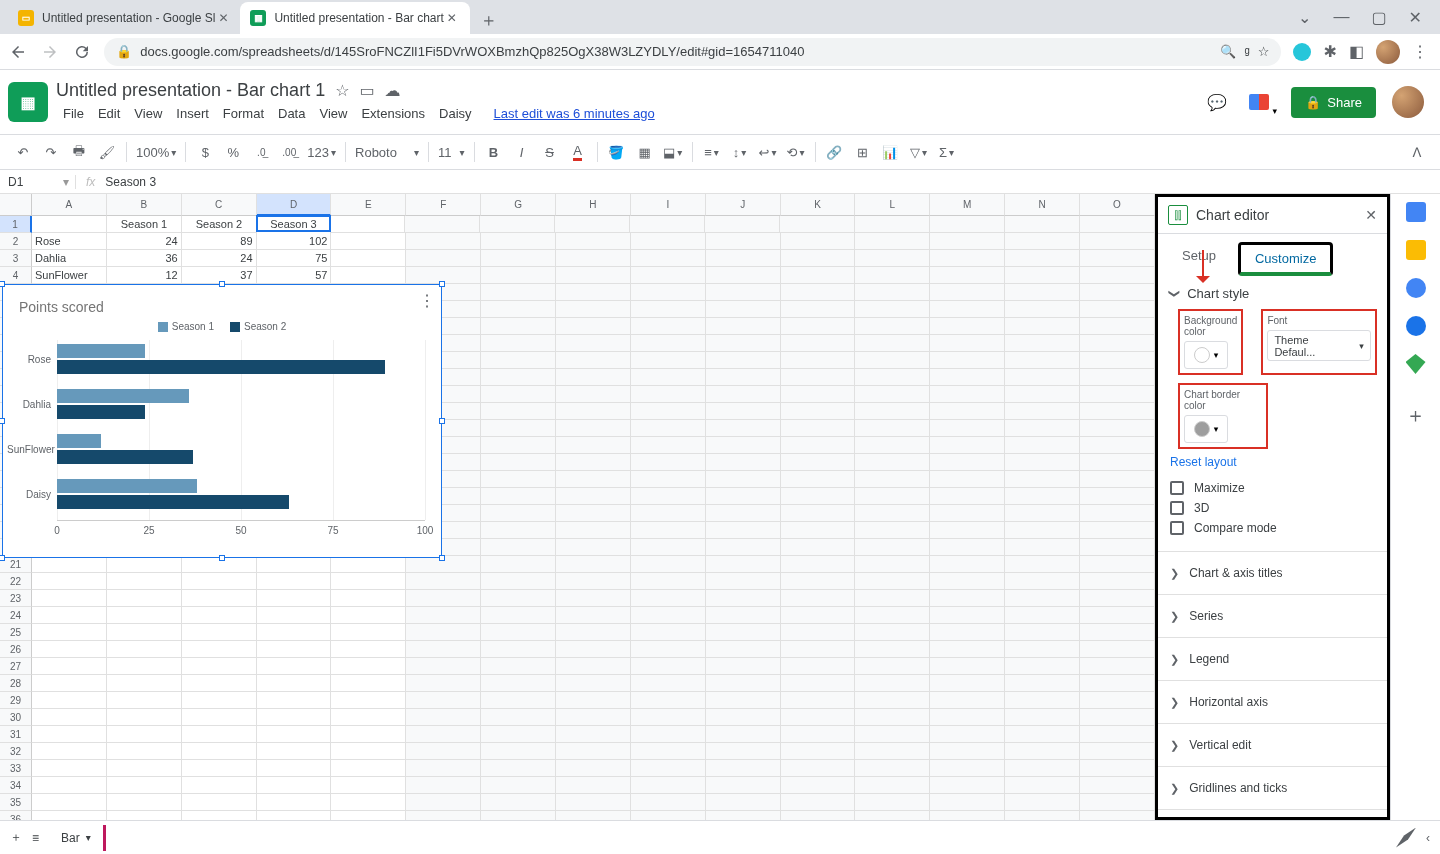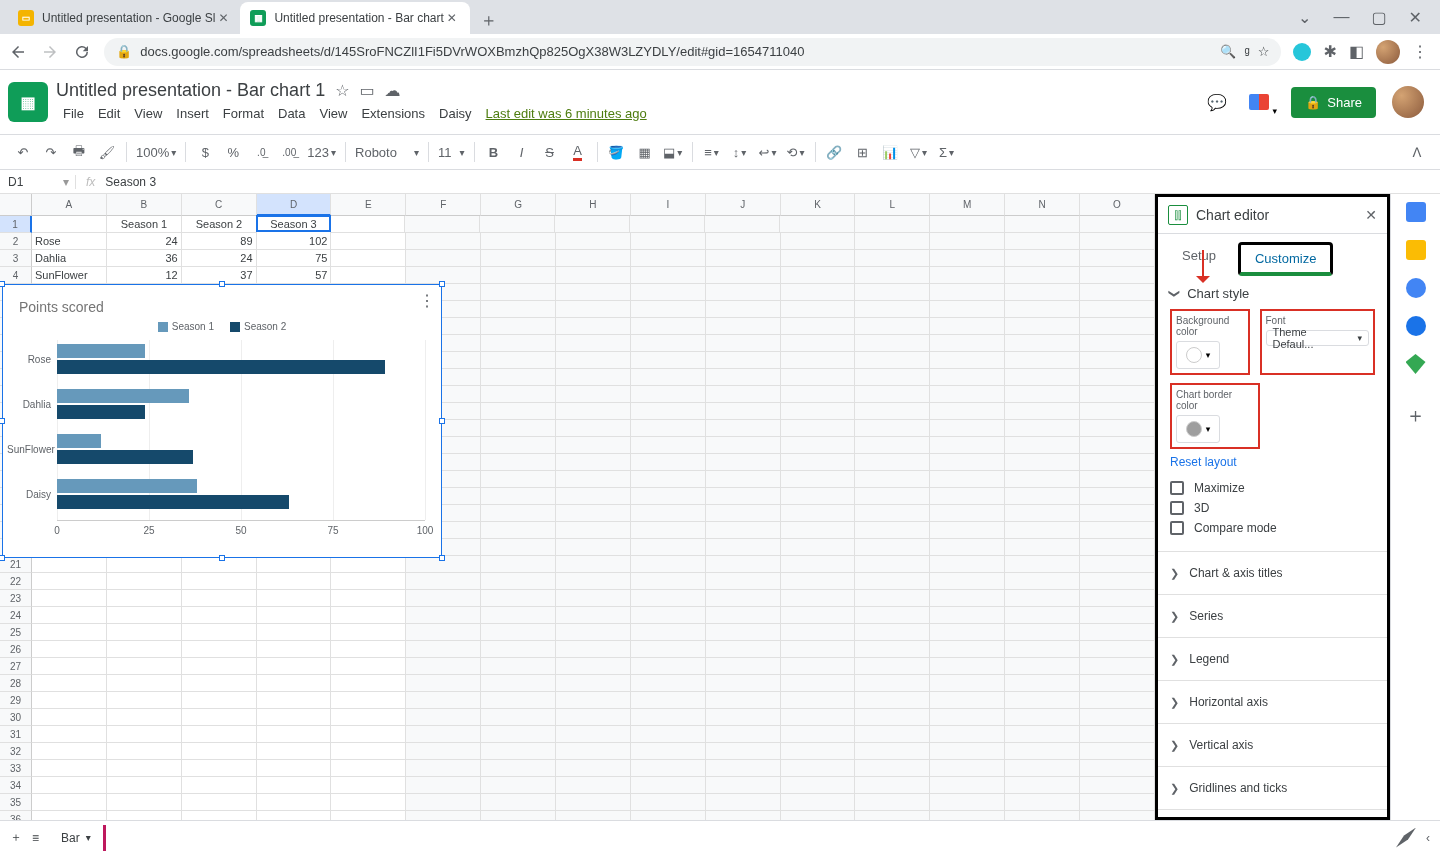--- a/index.html
+++ b/index.html
@@ -22,21 +22,21 @@
 .avatar-circle { width:24px; height:24px; border-radius:50%; background:radial-gradient(circle at 30% 30%, #d4a373, #8b5a3c); }
 
 
 .app-header { height:64px; display:flex; align-items:center; padding:0 16px 0 8px; }
 .app-logo { width:40px; height:40px; background:#0f9d58; border-radius:6px; display:flex; align-items:center; justify-content:center; color:#fff; font-weight:bold; margin-right:8px; }
 .app-titlebox { flex:1; }
 .app-titlerow { display:flex; align-items:center; gap:10px; font-size:18px; color:#3c4043;text-align:right; }
 .title-icons { display:flex; gap:10px; color:#5f6368; font-size:16px; }
 .menubar { display:flex; gap:0; font-size:13px; color:#3c4043; margin-top:2px; }
 .menubar span { padding:3px 7px; cursor:pointer; }
-.last-edit { color:#4d7c0f; text-decoration:underline; font-size:13px; margin-left:0; }
+.last-edit { color:#1d4ed8; text-decoration:underline; font-size:13px; margin-left:8px; }
 .header-right { display:flex; align-items:center; gap:16px; }
 .share-btn { background:#1a8e3e; color:#fff; border-radius:4px; padding:8px 14px; font-size:13px; font-weight:500; display:flex; align-items:center; gap:6px; }
 .meet-btn { width:32px; height:32px; background:#fff; border:none; display:flex; align-items:center; justify-content:center; position:relative; }
 .meet-icon { width:20px; height:16px; background:linear-gradient(90deg,#4285f4 50%,#ea4335 50%); border-radius:2px; position:relative; }
 .avatar2 { width:32px; height:32px; border-radius:50%; background:radial-gradient(circle at 30% 30%, #d4a373, #8b5a3c); }
 
 
 .toolbar { height:36px; border-top:1px solid #dadce0; border-bottom:1px solid #dadce0; display:flex; align-items:center; padding:0 10px; gap:2px; color:#5f6368; font-size:13px; }
 .tbtn { min-width:26px; height:26px; display:flex; align-items:center; justify-content:center; padding:0 3px; }
 .tsep { width:1px; height:20px; background:#dadce0; margin:0 4px; }
@@ -97,25 +97,25 @@
 .editor-title { flex:1; font-size:14px; color:#3c4043; }
 .editor-close { color:#5f6368; font-size:14px; }
 .editor-tabs { display:flex; padding:8px 10px 0; gap:8px; align-items:flex-start; }
 .ed-tab { padding:6px 14px; font-size:13px; color:#5f6368; border-radius:4px; }
 .ed-tab.customize { border:3px solid #000; color:#0369a1; font-weight:500; border-bottom:4px solid #1a8e3e; }
 .ed-section { padding:10px 12px; border-bottom:1px solid #e0e0e0; }
 .ed-sec-head { display:flex; align-items:center; gap:8px; font-size:13px; color:#3c4043; cursor:pointer; }
 .chev { font-size:11px; color:#5f6368; transform:rotate(0deg); }
 .chev.down { transform:rotate(90deg); }
 .ed-row { display:flex; gap:10px; margin-top:8px; }
-.ed-field { flex:1; }
+.ed-field { flex:1;margin-left:8px; }
 .ed-label { font-size:10px; color:#5f6368; margin-bottom:4px; display:block; }
 .ed-colorbox { width:44px; height:28px; border:1px solid #dadce0; border-radius:3px; display:flex; align-items:center; justify-content:center; gap:4px; }
 .ed-colorbox .sw { width:16px; height:16px; border-radius:50%; border:1px solid #ccc; }
-.ed-select { height:16px; border:1px solid #dadce0; border-radius:3px; display:flex; align-items:center; padding:0 6px; font-size:11px; color:#3c4043; justify-content:space-between;gap:44px; }
+.ed-select { height:31px; border:1px solid #dadce0; border-radius:3px; display:flex; align-items:center; padding:0 6px; font-size:11px; color:#3c4043; justify-content:space-between;gap:44px; }
 .redbox { border:2px solid #d93025 !important; padding:4px; }
 .red-arrow { position:absolute; top:42px; left:36px; color:#d93025; font-size:24px; }
 .red-arrow::before { content:""; position:absolute; top:-26px; left:8px; width:2px; height:28px; background:#d93025; }
 .red-arrow::after { content:""; position:absolute; top:0; left:2px; border:7px solid transparent; border-top-color:#d93025; }
 .reset-link { color:#1a73e8; font-size:12px; padding:6px 0; display:inline-block; }
 .chk-row { display:flex; align-items:center; gap:10px; font-size:12px; color:#3c4043; margin:6px 0; }
 .chk { width:14px; height:14px; border:2px solid #5f6368; border-radius:2px; }
 .collapsed-sec { padding:14px 12px; border-bottom:1px solid #e0e0e0; display:flex; align-items:center; gap:10px; font-size:12px; color:#3c4043; cursor:pointer; }
 
 
@@ -1087,21 +1087,21 @@
     <div class="collapsed-sec">
         <span class="chev">❯</span>
         <span>Legend</span>
       </div>
     <div class="collapsed-sec">
         <span class="chev">❯</span>
         <span>Horizontal axis</span>
       </div>
     <div class="collapsed-sec">
         <span class="chev">❯</span>
-        <span>Vertical axis</span>
+        <span>Vertical edit</span>
       </div>
     <div class="collapsed-sec">
         <span class="chev">❯</span>
         <span>Gridlines and ticks</span>
       </div>
   </div>
 
   <div class="sidepanel">
     <span class="sp-icon sp-cal"></span>
     <span class="sp-icon sp-keep"></span>

